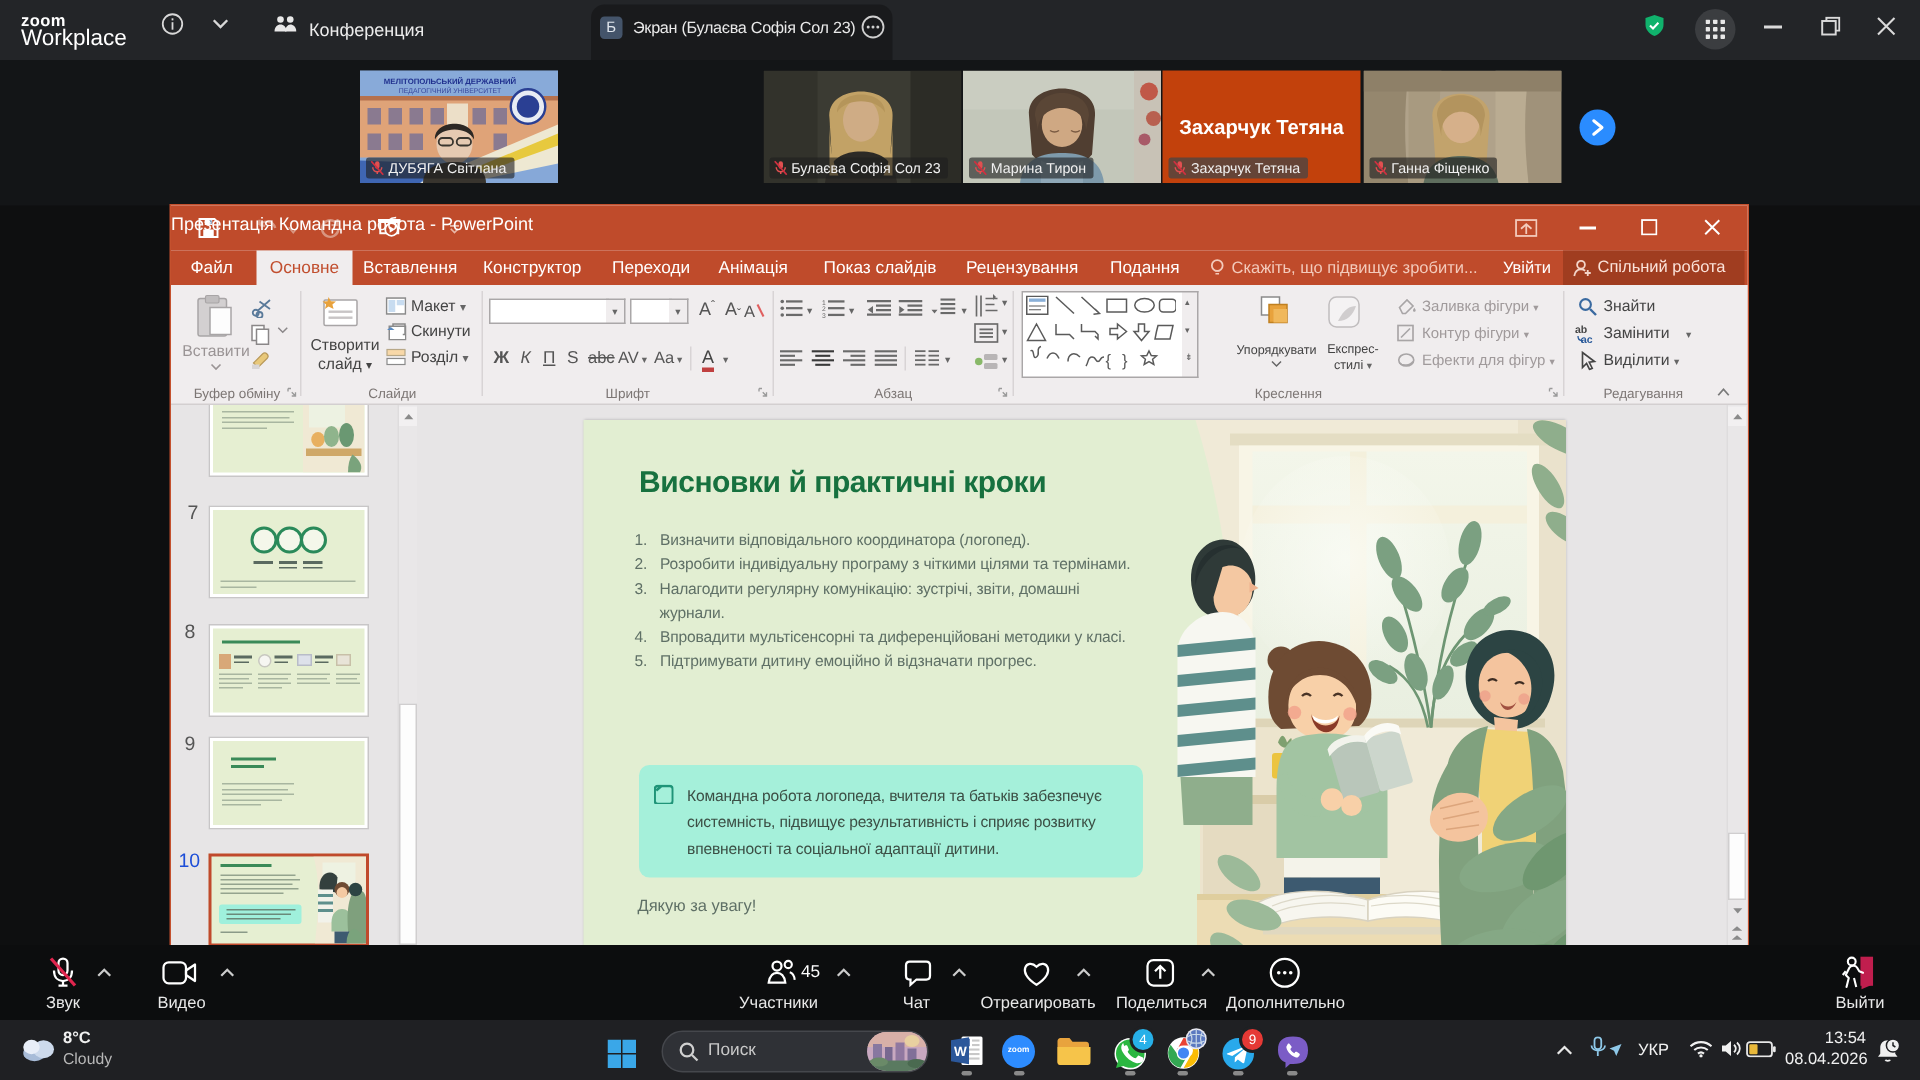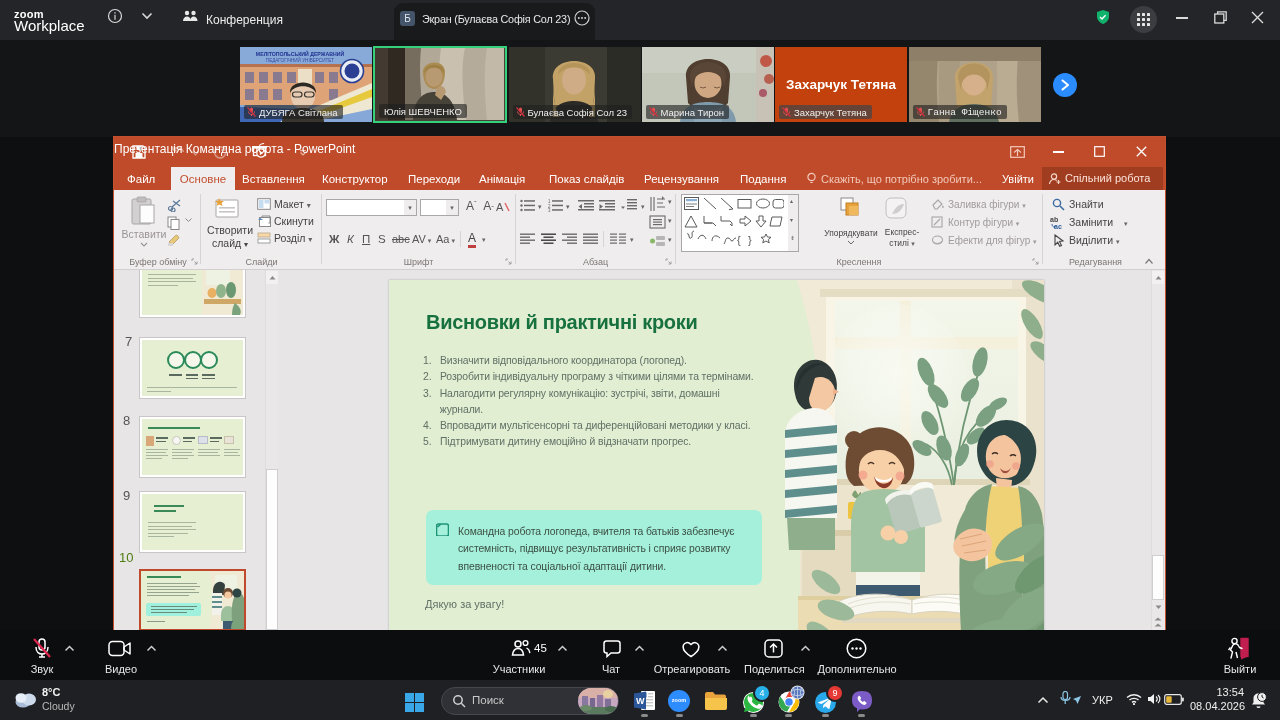--- a/index.html
+++ b/index.html
@@ -107,41 +107,20 @@
   <svg width="9" height="10" viewBox="0 0 9 10">
           <rect x="3" y="0.5" width="3" height="5" rx="1.5" fill="#e05050"></rect>
           <path d="M1.5 4.5c0 4 6 4 6 0" fill="none" stroke="#e05050" stroke-width="1"></path>
           <rect x="4" y="7" width="1" height="2" fill="#e05050"></rect>
           <path d="M0.5 0.5l8 9" stroke="#d03040" stroke-width="1.2"></path>
         </svg>
   <span style="color:#f0f0f0;font-size:9.5px;margin-left:3px;">ДУБЯГА Світлана</span>
  </div>
 </div>
 
-<div class="abs" style="left:373px;top:46px;width:134px;height:77px;overflow:hidden;background:#4a4038;border:2.5px solid #35d07a;box-sizing:border-box;">
- <svg width="129" height="72" viewBox="0 0 129 72">
-  <rect x="0" y="0" width="129" height="72" fill="#9a9183"></rect>
-  <rect x="0" y="0" width="13" height="72" fill="#433b31"></rect>
-  <rect x="13" y="0" width="17" height="72" fill="#2f2922"></rect>
-  <rect x="30" y="0" width="16" height="72" fill="#776d5e"></rect>
-  <path d="M46 0 H129 V72 H50 C45 48 44 20 46 0 Z" fill="#b2a898"></path>
-  <path d="M66 0 H129 V72 H70 C64 46 63 18 66 0 Z" fill="#cac0b0"></path>
-  <path d="M90 0 H129 V72 H91 C87 44 86 16 90 0 Z" fill="#b5ab9a"></path>
-  <path d="M112 0 H129 V72 H112 C109 44 109 16 112 0 Z" fill="#c3b9a8"></path>
-
-  <path d="M48 26 C46 12 70 10 70 24 C70 34 66 40 60 41 C53 41 49 36 48 26 Z" fill="#ab8c52"></path>
-  <ellipse cx="59" cy="29" rx="8.5" ry="10" fill="#b89a72"></ellipse>
-  <path d="M49 25 C49 14 70 14 69 25 C65 18 53 18 49 25 Z" fill="#9e8044"></path>
-  <path d="M38 72 C38 52 48 44 59 44 C70 44 80 52 82 72 Z" fill="#484338"></path>
-  <path d="M62 40 C66 36 70 38 71 44 L66 52 L60 47 Z" fill="#b89a72"></path>
- </svg>
- <div class="abs f" style="left:4px;bottom:3px;height:14px;background:rgba(30,30,30,.62);border-radius:2px;padding:0 5px;">
-  <span style="color:#f0f0f0;font-size:9.5px;">Юлія ШЕВЧЕНКО</span>
- </div>
-</div>
 
 <div class="abs" style="left:508.5px;top:47px;width:132px;height:75px;overflow:hidden;">
  <svg width="132" height="75" viewBox="0 0 132 75">
   <rect x="0" y="0" width="132" height="75" fill="#3b3b33"></rect>
   <rect x="0" y="0" width="36" height="75" fill="#32322b"></rect>
   <rect x="98" y="0" width="34" height="75" fill="#2c2c26"></rect>
   <path d="M44 32 C41 8 89 8 86 32 L84 66 C78 74 52 74 46 66 Z" fill="#c2a266"></path>
   <ellipse cx="65" cy="33" rx="12" ry="14.5" fill="#cfac85"></ellipse>
   <path d="M49 28 C49 12 81 12 81 28 C75 18 55 18 49 28 Z" fill="#b5955a"></path>
   <path d="M41 75 C43 58 54 54 65 54 C76 54 87 58 89 75 Z" fill="#2c2a26"></path>
@@ -191,21 +170,21 @@
   <svg width="9" height="10" viewBox="0 0 9 10">
           <rect x="3" y="0.5" width="3" height="5" rx="1.5" fill="#e05050"></rect>
           <path d="M1.5 4.5c0 4 6 4 6 0" fill="none" stroke="#e05050" stroke-width="1"></path>
           <rect x="4" y="7" width="1" height="2" fill="#e05050"></rect>
           <path d="M0.5 0.5l8 9" stroke="#d03040" stroke-width="1.2"></path>
         </svg>
   <span style="color:#f0f0f0;font-size:9.5px;margin-left:3px;">Захарчук Тетяна</span>
  </div>
 </div>
 
-<div class="abs" style="left:908.5px;top:47px;width:140px;height:75px;overflow:hidden;font-family:Liberation Mono, monospace;">
+<div class="abs" style="left:908.5px;top:47px;width:140px;height:75px;overflow:hidden;">
  <svg width="132" height="75" viewBox="0 0 132 75">
   <rect x="0" y="0" width="132" height="75" fill="#b0a28a"></rect>
   <path d="M0 0 H30 C27 28 27 48 30 75 H0 Z" fill="#95876e"></path>
   <path d="M30 0 H52 C50 28 50 48 52 75 H30 Z" fill="#a89a80"></path>
   <path d="M88 0 H110 C108 28 108 48 110 75 H88 Z" fill="#baac92"></path>
   <path d="M110 0 H132 V75 H110 C107 48 107 28 110 0 Z" fill="#a0927a"></path>
   <rect x="0" y="0" width="132" height="14" fill="#8e8068"></rect>
   <path d="M46 32 C44 10 86 10 84 32 L82 62 C74 70 56 70 48 62 Z" fill="#c2a36c"></path>
   <ellipse cx="65" cy="34" rx="12.5" ry="14.5" fill="#d6b08a"></ellipse>
   <path d="M49 30 C49 12 81 12 81 30 L78 44 C80 22 50 22 52 44 Z" fill="#b3945e"></path>
@@ -279,21 +258,21 @@
 <div class="abs" style="left:322px;top:173px;color:#fff;font-size:11.5px;">Конструктор</div>
 <div class="abs" style="left:408px;top:173px;color:#fff;font-size:11.5px;">Переходи</div>
 <div class="abs" style="left:479px;top:173px;color:#fff;font-size:11.5px;">Анімація</div>
 <div class="abs" style="left:549px;top:173px;color:#fff;font-size:11.5px;">Показ слайдів</div>
 <div class="abs" style="left:644px;top:173px;color:#fff;font-size:11.5px;">Рецензування</div>
 <div class="abs" style="left:740px;top:173px;color:#fff;font-size:11.5px;">Подання</div>
 <svg class="abs" style="left:806px;top:172px;" width="11" height="14" viewBox="0 0 11 14">
       <circle cx="5.5" cy="5" r="3.6" fill="none" stroke="#f3cabb" stroke-width="1.2"></circle>
       <path d="M4 8.5h3M4.3 10.5h2.4" stroke="#f3cabb" stroke-width="1.1"></path>
     </svg>
-<div class="abs" style="left:821px;top:173px;color:#f3cabb;font-size:11px;">Скажіть, що потрібно зробити...</div>
+<div class="abs" style="left:821px;top:173px;color:#f3cabb;font-size:11px;">Скажіть, що підвищує зробити...</div>
 <div class="abs" style="left:1002px;top:173px;color:#fff;font-size:11px;">Увійти</div>
 
 <div class="abs" style="left:1042px;top:167px;width:121px;height:23px;background:#a03d20;"></div>
 <svg class="abs" style="left:1048px;top:172px;" width="14" height="14" viewBox="0 0 14 14">
       <circle cx="6" cy="4.5" r="2.6" fill="none" stroke="#f3d5c9" stroke-width="1.2"></circle>
       <path d="M1.5 12c.5-3 2.4-4.5 4.5-4.5 1 0 2 .35 2.8 1" fill="none" stroke="#f3d5c9" stroke-width="1.2"></path>
       <path d="M10.5 8v4M8.5 10h4" stroke="#f3d5c9" stroke-width="1.2"></path>
     </svg>
 <div class="abs" style="left:1065px;top:172px;color:#fbe3da;font-size:11px;">Спільний робота</div>
 
@@ -679,21 +658,21 @@
   <div class="abs" style="left:2px;top:2px;right:2px;bottom:2px;background:#e6efd2;"></div>
   <div class="abs" style="left:14px;top:13px;width:30px;height:2.2px;background:#3a8a58;"></div>
   <div class="abs" style="left:14px;top:18px;width:22px;height:2.2px;background:#3a8a58;"></div>
   <div class="abs" style="left:8px;top:30px;width:48px;height:1.1px;background:#a8b6a0;"></div>
   <div class="abs" style="left:8px;top:33.5px;width:44px;height:1.1px;background:#a8b6a0;"></div>
   <div class="abs" style="left:8px;top:37px;width:48px;height:1.1px;background:#a8b6a0;"></div>
   <div class="abs" style="left:8px;top:40.5px;width:40px;height:1.1px;background:#a8b6a0;"></div>
   <div class="abs" style="left:8px;top:44px;width:26px;height:1.1px;background:#a8b6a0;"></div>
  </div>
 
- <div class="abs" style="left:5px;top:280px;color:#4d7c0f;font-size:13px;">10</div>
+ <div class="abs" style="left:5px;top:296px;color:#1d4ed8;font-size:13px;">10</div>
  <div class="abs" style="left:25px;top:299px;width:107px;height:62px;background:#e6efd2;border:2px solid #c0492c;box-sizing:border-box;">
   <div class="abs" style="left:6px;top:5px;width:34px;height:2.2px;background:#3a8a58;"></div>
   <div class="abs" style="left:6px;top:12px;width:50px;height:1px;background:#94a48e;"></div>
   <div class="abs" style="left:6px;top:15px;width:53px;height:1px;background:#94a48e;"></div>
   <div class="abs" style="left:6px;top:18px;width:48px;height:1px;background:#94a48e;"></div>
   <div class="abs" style="left:6px;top:21px;width:52px;height:1px;background:#94a48e;"></div>
   <div class="abs" style="left:6px;top:24px;width:42px;height:1px;background:#94a48e;"></div>
   <div class="abs" style="left:5px;top:32px;width:55px;height:13px;background:#9ff0dc;border-radius:2px;"></div>
   <div class="abs" style="left:10px;top:35px;width:46px;height:1px;background:#6a8a7a;"></div>
   <div class="abs" style="left:10px;top:38px;width:43px;height:1px;background:#6a8a7a;"></div>

